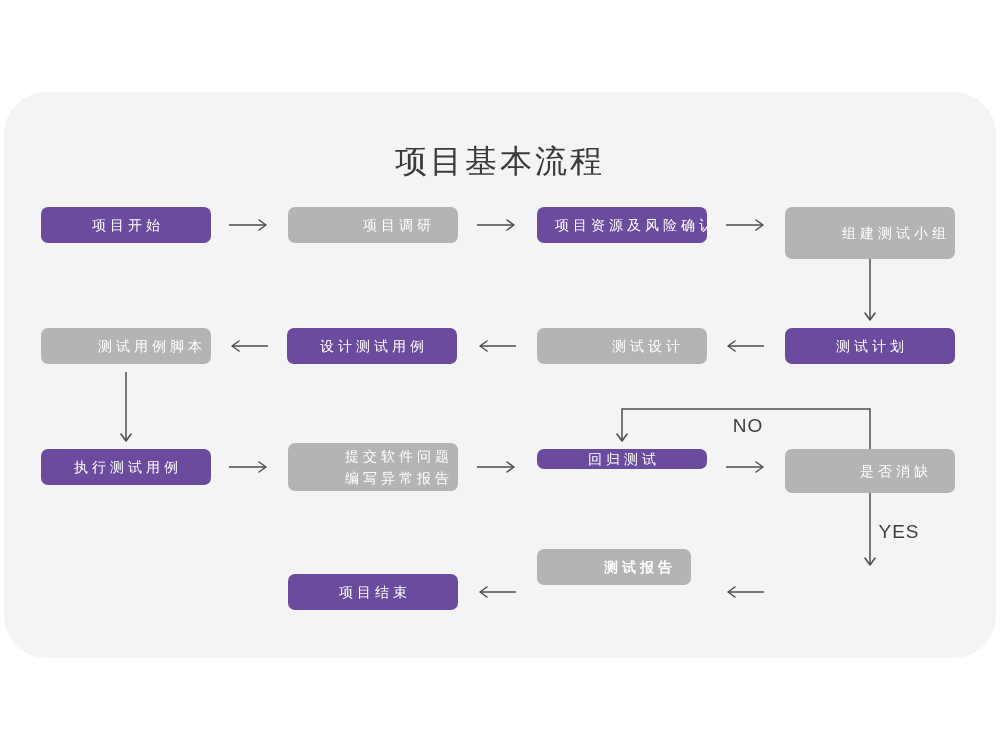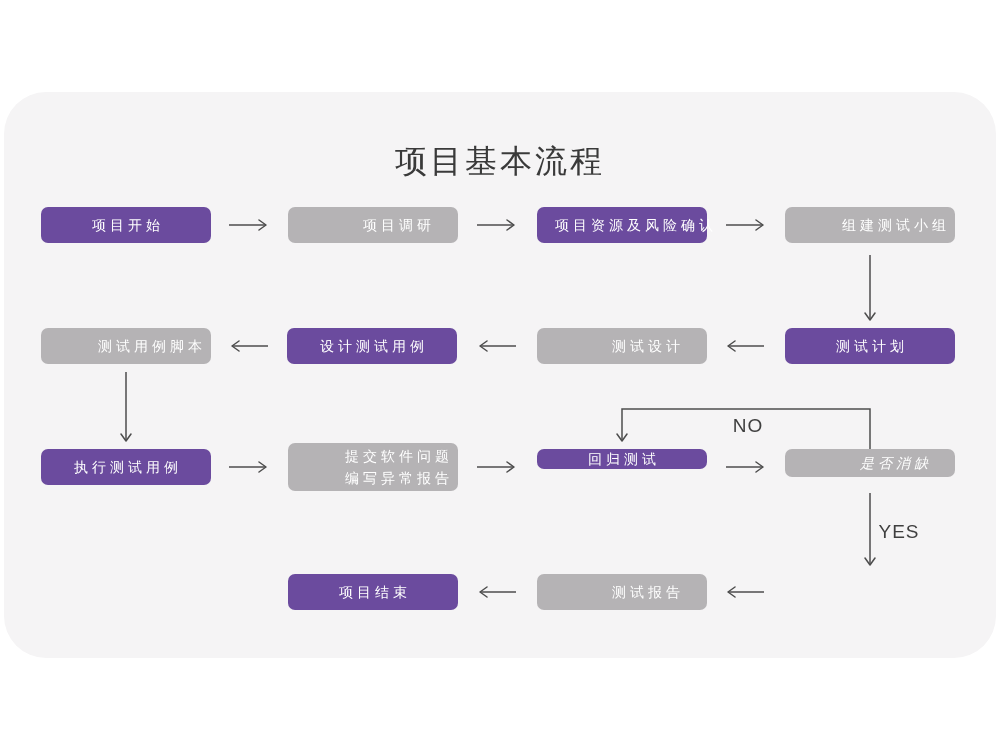--- a/index.html
+++ b/index.html
@@ -86,21 +86,21 @@
       </svg>
   <div class="node purple" style="left: 41px; top: 207px; width: 170px; height: 36px;">
         <div class="node-line">项目开始</div>
       </div>
       <div class="node gray" style="left: 288px; top: 207px; width: 170px; height: 36px;">
         <div class="node-line">项目调研</div>
       </div>
       <div class="node purple" style="left: 537px; top: 207px; width: 170px; height: 36px; padding-left: 24px;">
         <div class="node-line">项目资源及风险确认</div>
       </div>
-      <div class="node gray" style="left: 785px; top: 207px; width: 170px; height: 36px;">
+      <div class="node gray" style="left: 785px; top: 207px; width: 170px; height: 52px;">
         <div class="node-line">组建测试小组</div>
       </div>
       <div class="node gray" style="left: 41px; top: 328px; width: 170px; height: 36px;">
         <div class="node-line">测试用例脚本</div>
       </div>
       <div class="node purple" style="left: 287px; top: 328px; width: 170px; height: 36px;">
         <div class="node-line">设计测试用例</div>
       </div>
       <div class="node gray" style="left: 537px; top: 328px; width: 170px; height: 36px;">
         <div class="node-line">测试设计</div>
@@ -111,23 +111,23 @@
       <div class="node purple" style="left: 41px; top: 449px; width: 170px; height: 36px;">
         <div class="node-line">执行测试用例</div>
       </div>
       <div class="node gray" style="left: 288px; top: 443px; width: 170px; height: 48px;">
         <div class="node-line">提交软件问题</div>
         <div class="node-line">编写异常报告</div>
       </div>
       <div class="node purple" style="left: 537px; top: 449px; width: 170px; height: 20px;">
         <div class="node-line">回归测试</div>
       </div>
-      <div class="node gray" style="left: 785px; top: 449px; width: 170px; height: 28px; font-style: italic;">
+      <div class="node gray" style="left: 785px; top: 449px; width: 170px; height: 44px;">
         <div class="node-line">是否消缺</div>
       </div>
       <div class="node purple" style="left: 288px; top: 574px; width: 170px; height: 36px;">
         <div class="node-line">项目结束</div>
       </div>
-      <div class="node gray" style="left: 537px; top: 574px; width: 170px; height: 36px;">
+      <div class="node gray" style="left: 537px; top: 549px; width: 154px; height: 36px; font-weight: bold;">
         <div class="node-line">测试报告</div>
       </div>
     </div>
 </div>
 
 </body></html>

